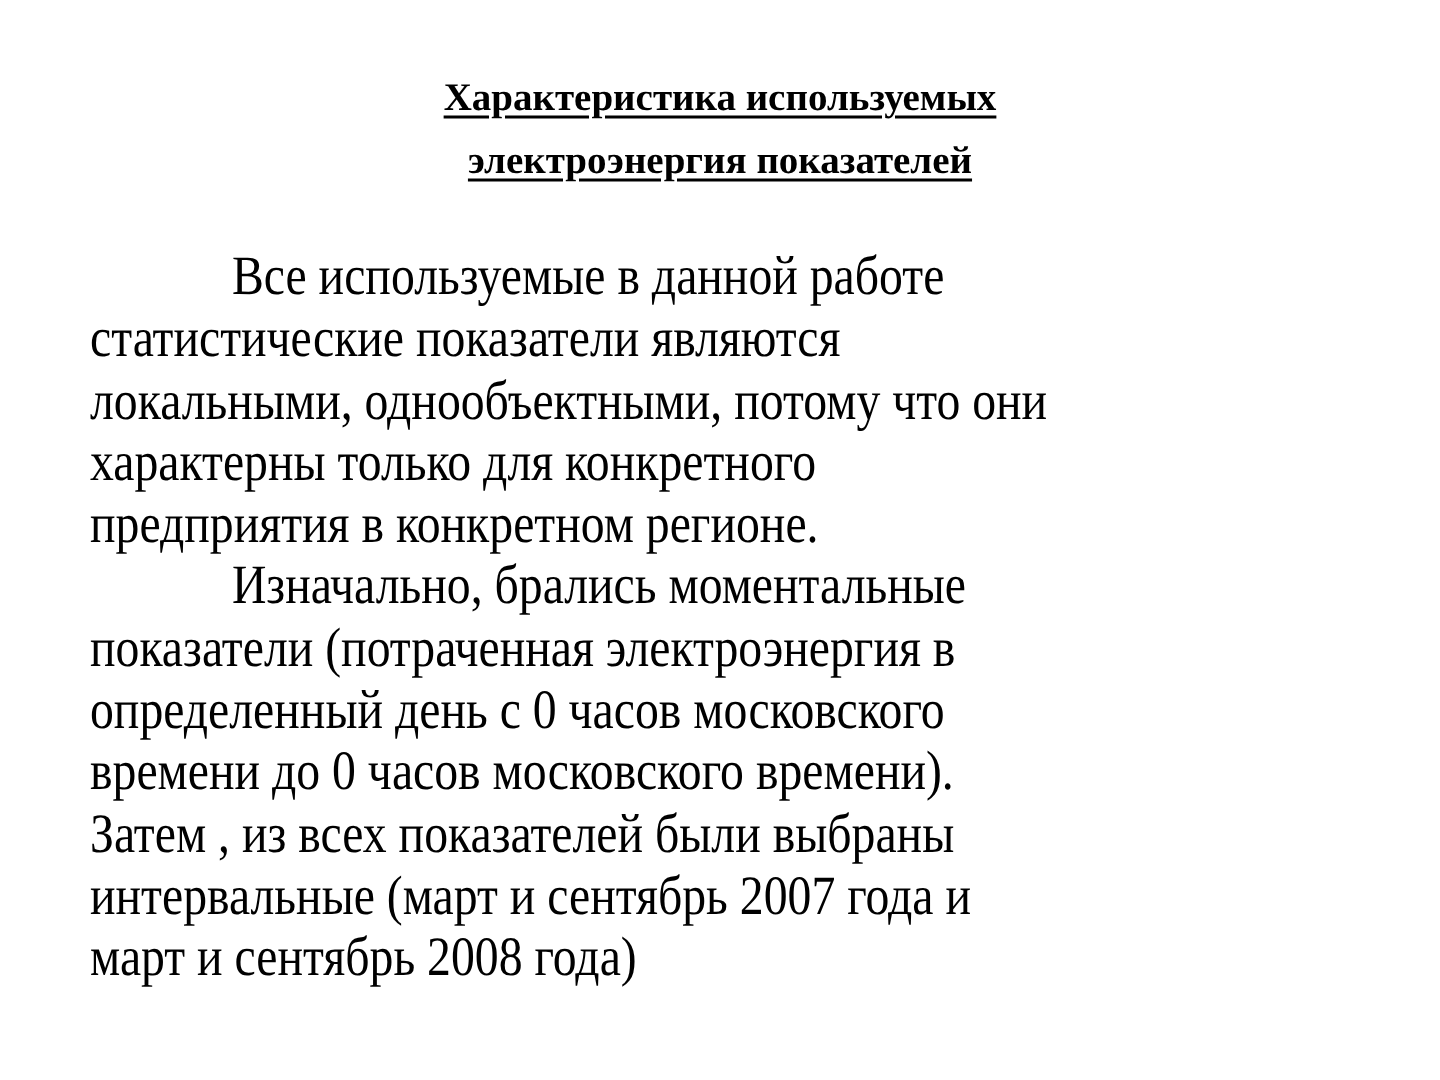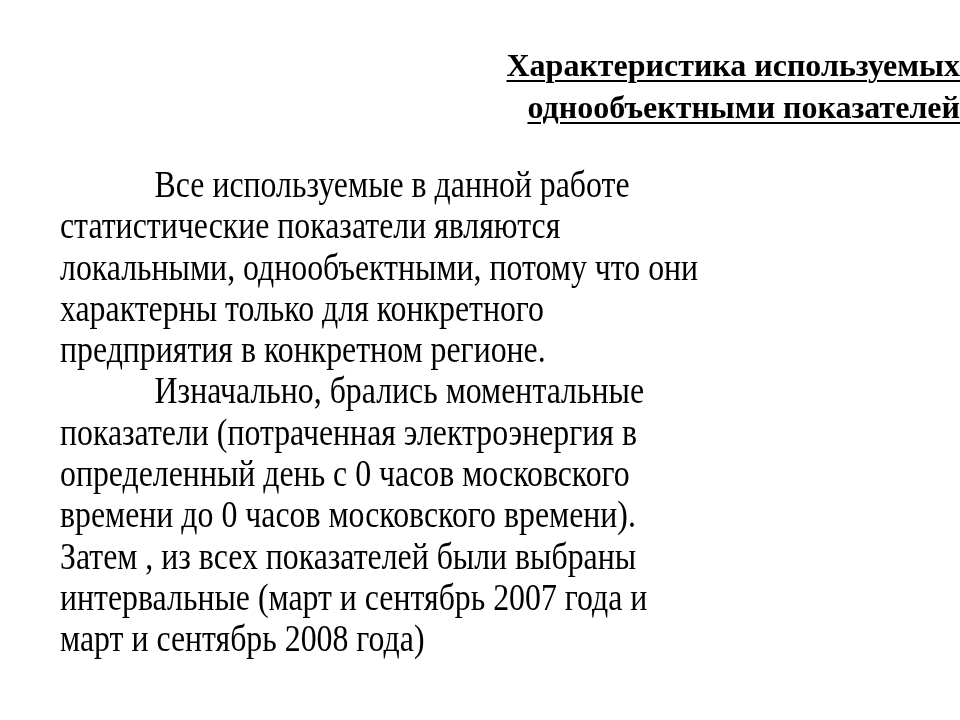--- a/index.html
+++ b/index.html
@@ -15,24 +15,24 @@
       width: 960px;
       height: 720px;
       background: #ffffff;
       color: #000000;
     }
     .title {
       position: absolute;
       left: 0;
       top: 44px;
       width: 960px;
-      text-align: right;
+      text-align: center;
       font-family: "Liberation Serif", serif;
       font-weight: bold;
-      font-size: 32px;
+      font-size: 26px;
       line-height: 42px;
     }
     .title .tline {
       display: block;
     }
     .title .tline span {
       text-decoration: underline;
       text-decoration-thickness: 2px;
       text-underline-offset: 4px;
     }
@@ -55,21 +55,21 @@
     .body .indent {
       padding-left: 110px;
     }
   </style>
 </head>
 <body>
 
 <div class="slide">
   <div class="title">
     <span class="tline"><span>Характеристика используемых</span></span>
-    <span class="tline"><span>однообъектными показателей</span></span>
+    <span class="tline"><span>электроэнергия показателей</span></span>
   </div>
 
   <div class="body">
     <div>
       <span class="line indent">Все используемые в данной работе</span>
       <span class="line">статистические показатели являются</span>
       <span class="line">локальными, однообъектными, потому что они</span>
       <span class="line">характерны только для конкретного</span>
       <span class="line">предприятия в конкретном регионе.</span>
     </div>

